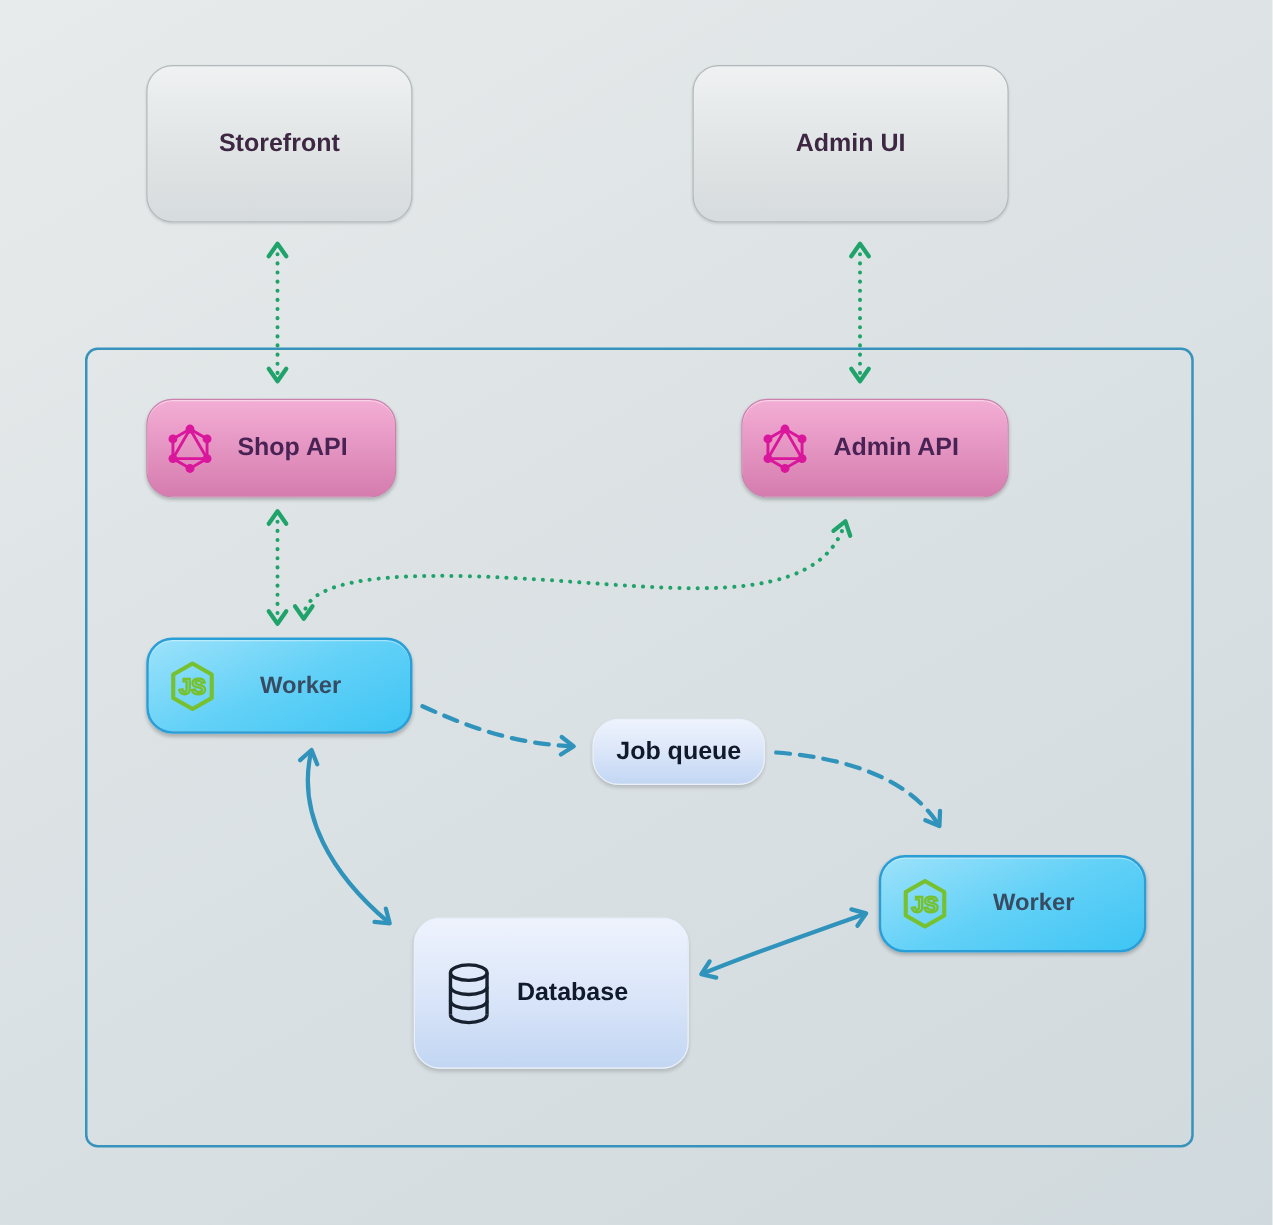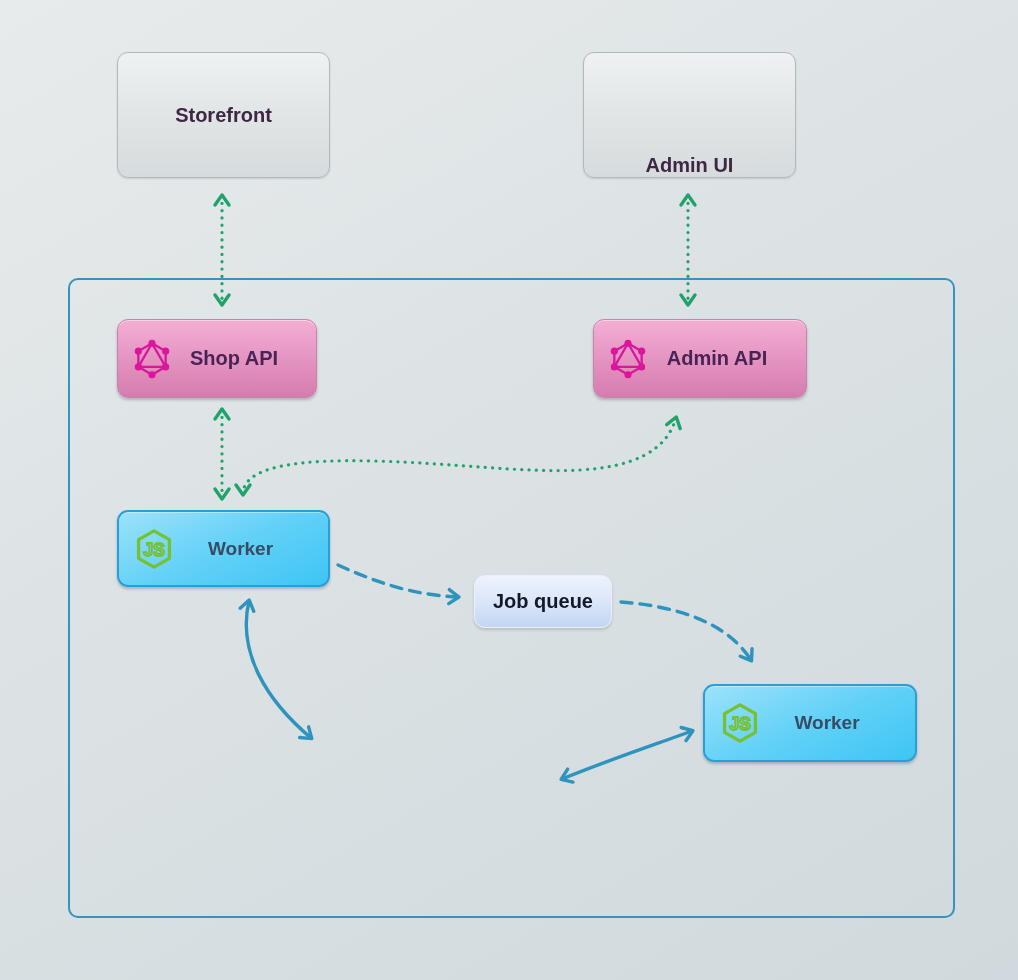--- a/index.html
+++ b/index.html
@@ -12,21 +12,21 @@
   }
   .edges{position:absolute;left:0;top:0;width:1018px;height:980px;pointer-events:none;}
   .container-box{
     position:absolute;left:68px;top:278px;width:887px;height:640px;
     border:2px solid var(--container_border,#3793bb);
     border-radius:10px;
     box-sizing:border-box;
   }
   .node{
     position:absolute;display:flex;align-items:center;justify-content:center;
-    box-sizing:border-box;border-radius:11px;font-weight:bold;
+    box-sizing:border-box;border-radius:21px;font-weight:bold;
   }
   .node .lbl{text-align:center;}
   .node .icon{position:absolute;left:13px;top:50%;transform:translateY(-50%);display:flex;}
   .has-icon .lbl{padding-left:34px;}
   .ext{
     background:linear-gradient(180deg,var(--ext_box_top,#eff1f2) 0%,#e0e4e5 55%,var(--ext_box_bottom,#d6dbdd) 100%);
     border:1px solid #b2b9bc;
     color:#3e2742;font-size:20px;
     box-shadow:0 1px 2px rgba(0,0,0,.12);
   }
@@ -78,21 +78,21 @@
     <path class="b-dash" d="M 338 565 C 382 585 416 595 458 597" marker-end="url(#mb)"></path>
     <path class="b-dash" d="M 621 602 C 674 606 726 621 751 660" marker-end="url(#mb)"></path>
     <path class="b-solid" d="M 249 601 C 237 652 266 700 311 738" marker-start="url(#mb)" marker-end="url(#mb)"></path>
     <path class="b-solid" d="M 562 779 C 606 761 648 747 692 731" marker-start="url(#mb)" marker-end="url(#mb)"></path>
   </svg>
 
   <div class="node ext" style="left:117px;top:52px;width:213px;height:126px;">
     <span class="lbl">Storefront</span>
   </div>
 
-  <div class="node ext" style="left:583px;top:52px;width:213px;height:126px;align-items:flex-end;">
+  <div class="node ext" style="left:554px;top:52px;width:253px;height:126px;">
     <span class="lbl">Admin UI</span>
   </div>
 
   <div class="node api has-icon" style="left:117px;top:319px;width:200px;height:79px;">
     <span class="icon">
       <svg width="42" height="42" viewBox="0 0 40 40">
         <g stroke="#d9169c" stroke-width="2.2" fill="none">
           <path d="M20 5 L33 12.5 L33 27.5 L20 35 L7 27.5 L7 12.5 Z"></path>
           <path d="M20 5 L33 27.5 L7 27.5 Z"></path>
         </g>
@@ -146,14 +146,29 @@
   <div class="node njs has-icon" style="left:703px;top:684px;width:214px;height:78px;">
     <span class="icon">
       <svg width="44" height="44" viewBox="0 0 40 40">
         <path d="M20 3.5 L34 11.5 L34 28.5 L20 36.5 L6 28.5 L6 11.5 Z" fill="none" stroke="#76c12d" stroke-width="3" stroke-linejoin="round"></path>
         <text x="20" y="26" text-anchor="middle" font-family="Liberation Sans, sans-serif" font-weight="bold" font-size="16" fill="none" stroke="#76c12d" stroke-width="1.7">JS</text>
       </svg>
     </span>
     <span class="lbl">Worker</span>
   </div>
 
+  <div class="node lite has-icon" style="left:331px;top:734px;width:220px;height:121px;">
+    <span class="icon" style="left:20px;">
+      <svg width="46" height="54" viewBox="0 0 40 48">
+        <g stroke="#16202e" stroke-width="2.4" fill="none">
+          <ellipse cx="20" cy="9" rx="13" ry="5.5"></ellipse>
+          <path d="M7 9 L7 39"></path>
+          <path d="M33 9 L33 39"></path>
+          <path d="M7 19 A13 5.5 0 0 0 33 19"></path>
+          <path d="M7 29 A13 5.5 0 0 0 33 29"></path>
+          <path d="M7 39 A13 5.5 0 0 0 33 39"></path>
+        </g>
+      </svg>
+    </span>
+    <span class="lbl">Database</span>
+  </div>
 
 </div>
 
 </body></html>

